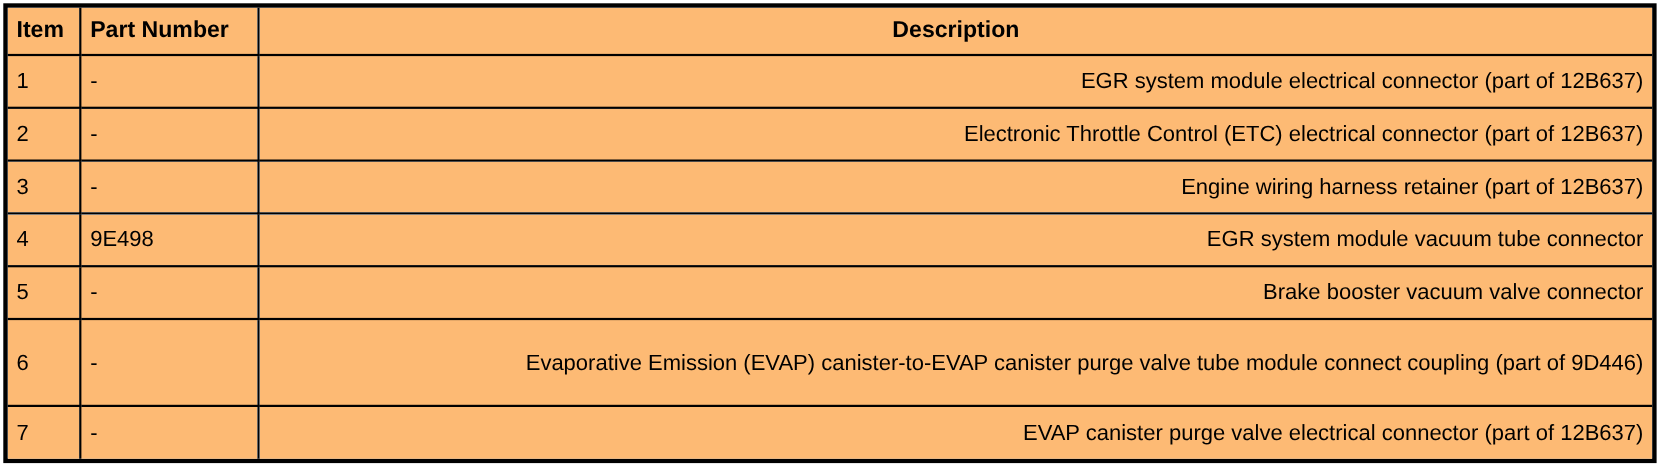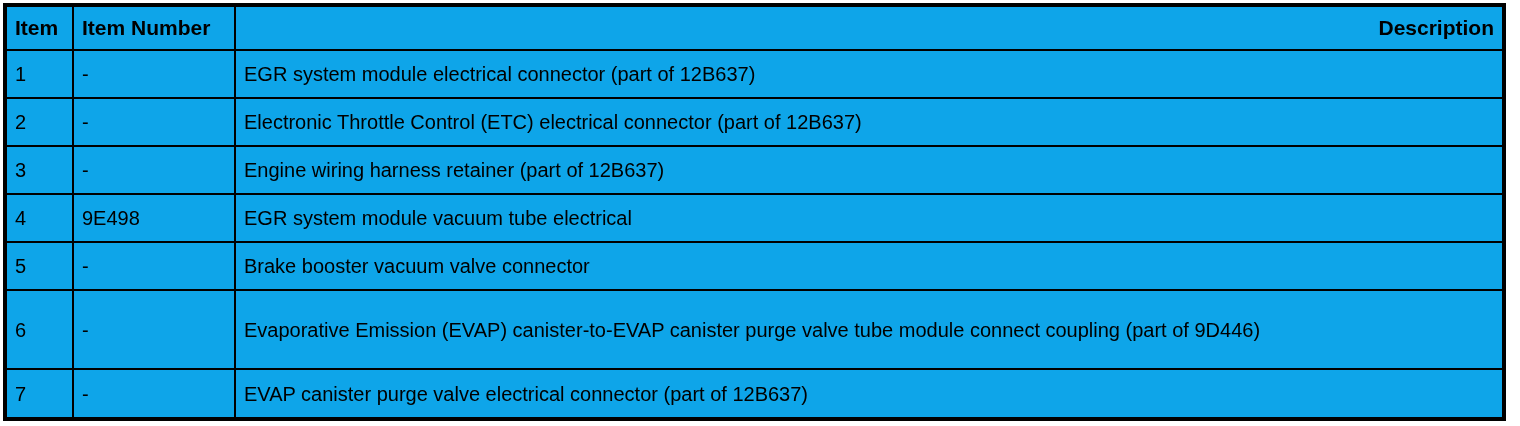--- a/index.html
+++ b/index.html
@@ -26,62 +26,62 @@
   }
   .parts-table th,
   .parts-table td {
     border-right: 2px solid #000000;
     border-bottom: 2px solid #000000;
     vertical-align: middle;
     padding: 0 8px 0 8px;
     font-size: 20px;
     line-height: 26px;
     color: #000000;
-    background: #0ea5e9;
+    background: #fdba74;
     overflow: hidden;
   }
   .parts-table th:last-child,
   .parts-table td:last-child { border-right: none; }
   .parts-table tr:last-child td { border-bottom: none; }
 
   .parts-table col.col-item { width: 66px; }
   .parts-table col.col-part { width: 162px; }
   
 
   .parts-table thead th {
     height: 42px;
     font-weight: bold;
     font-size: 21px;
     text-align: left;
     white-space: nowrap;
   }
-  .parts-table thead th.desc-header { text-align: right; }
+  .parts-table thead th.desc-header { text-align: center; }
 
   .parts-table tbody td { height: 46px; }
   .parts-table tbody tr.tall td { height: 77px; }
   .parts-table tbody tr:last-child td { height: 47px; }
 
   .parts-table td.cell-item,
   .parts-table td.cell-part { white-space: nowrap; }
-  .parts-table td.cell-desc { text-align: left; }
+  .parts-table td.cell-desc { text-align: right; }
 </style>
 </head>
 <body>
 
 <div class="table-wrap">
   <table class="parts-table">
     <colgroup>
       <col class="col-item">
       <col class="col-part">
       <col class="col-desc">
     </colgroup>
     <thead>
       <tr>
         <th>Item</th>
-        <th>Item Number</th>
+        <th>Part Number</th>
         <th class="desc-header">Description</th>
       </tr>
     </thead>
     <tbody>
       <tr>
         <td class="cell-item">1</td>
         <td class="cell-part">-</td>
         <td class="cell-desc">EGR system module electrical connector (part of 12B637)</td>
       </tr>
       <tr>
@@ -90,21 +90,21 @@
         <td class="cell-desc">Electronic Throttle Control (ETC) electrical connector (part of 12B637)</td>
       </tr>
       <tr>
         <td class="cell-item">3</td>
         <td class="cell-part">-</td>
         <td class="cell-desc">Engine wiring harness retainer (part of 12B637)</td>
       </tr>
       <tr>
         <td class="cell-item">4</td>
         <td class="cell-part">9E498</td>
-        <td class="cell-desc">EGR system module vacuum tube electrical</td>
+        <td class="cell-desc">EGR system module vacuum tube connector</td>
       </tr>
       <tr>
         <td class="cell-item">5</td>
         <td class="cell-part">-</td>
         <td class="cell-desc">Brake booster vacuum valve connector</td>
       </tr>
       <tr class="tall">
         <td class="cell-item">6</td>
         <td class="cell-part">-</td>
         <td class="cell-desc">Evaporative Emission (EVAP) canister-to-EVAP canister purge valve tube module connect coupling (part of 9D446)</td>

